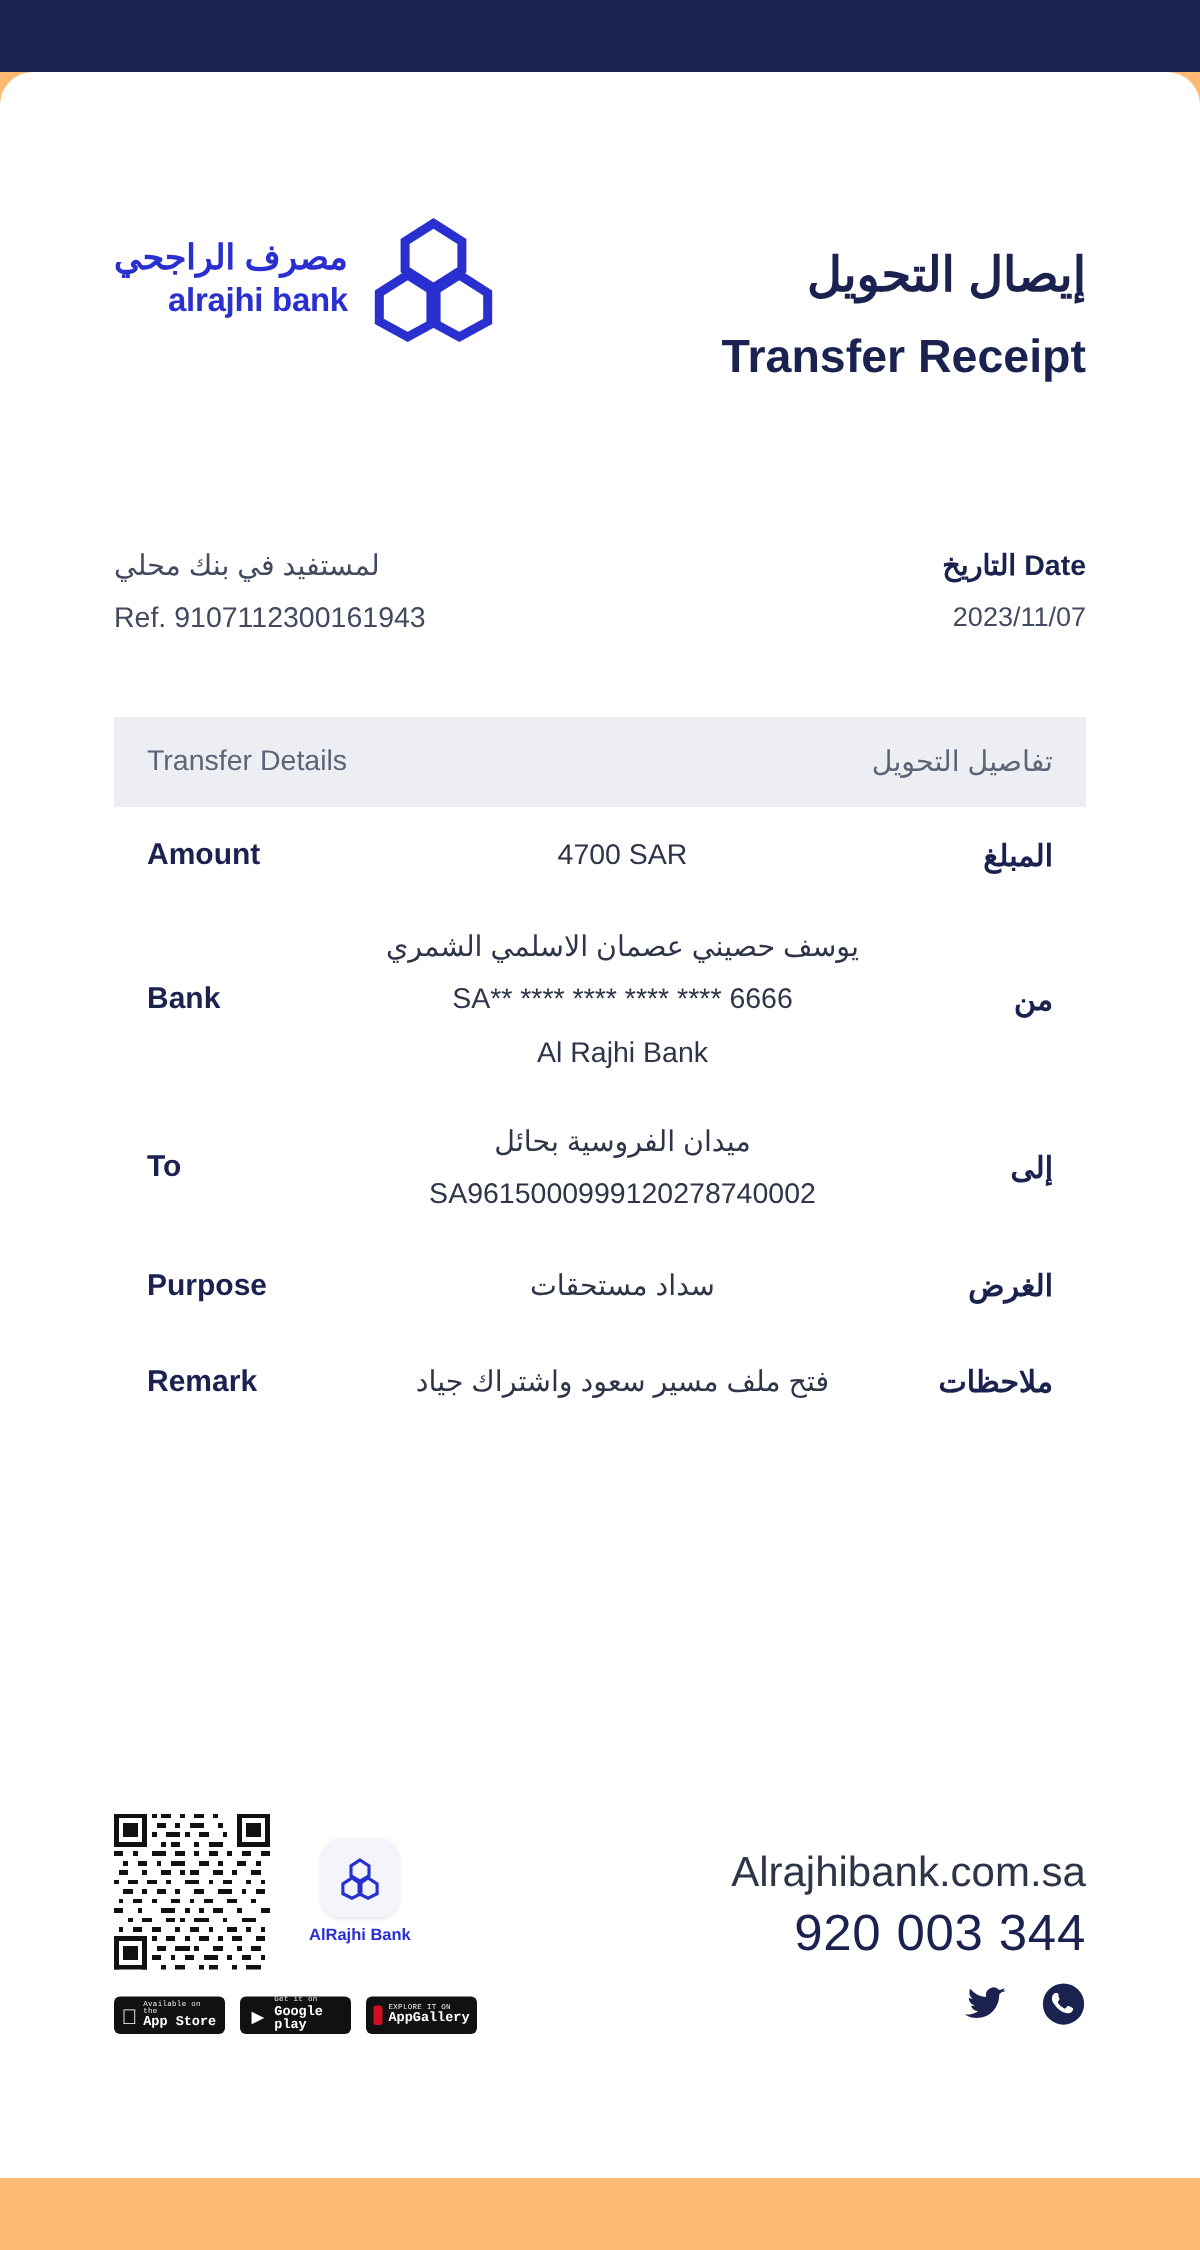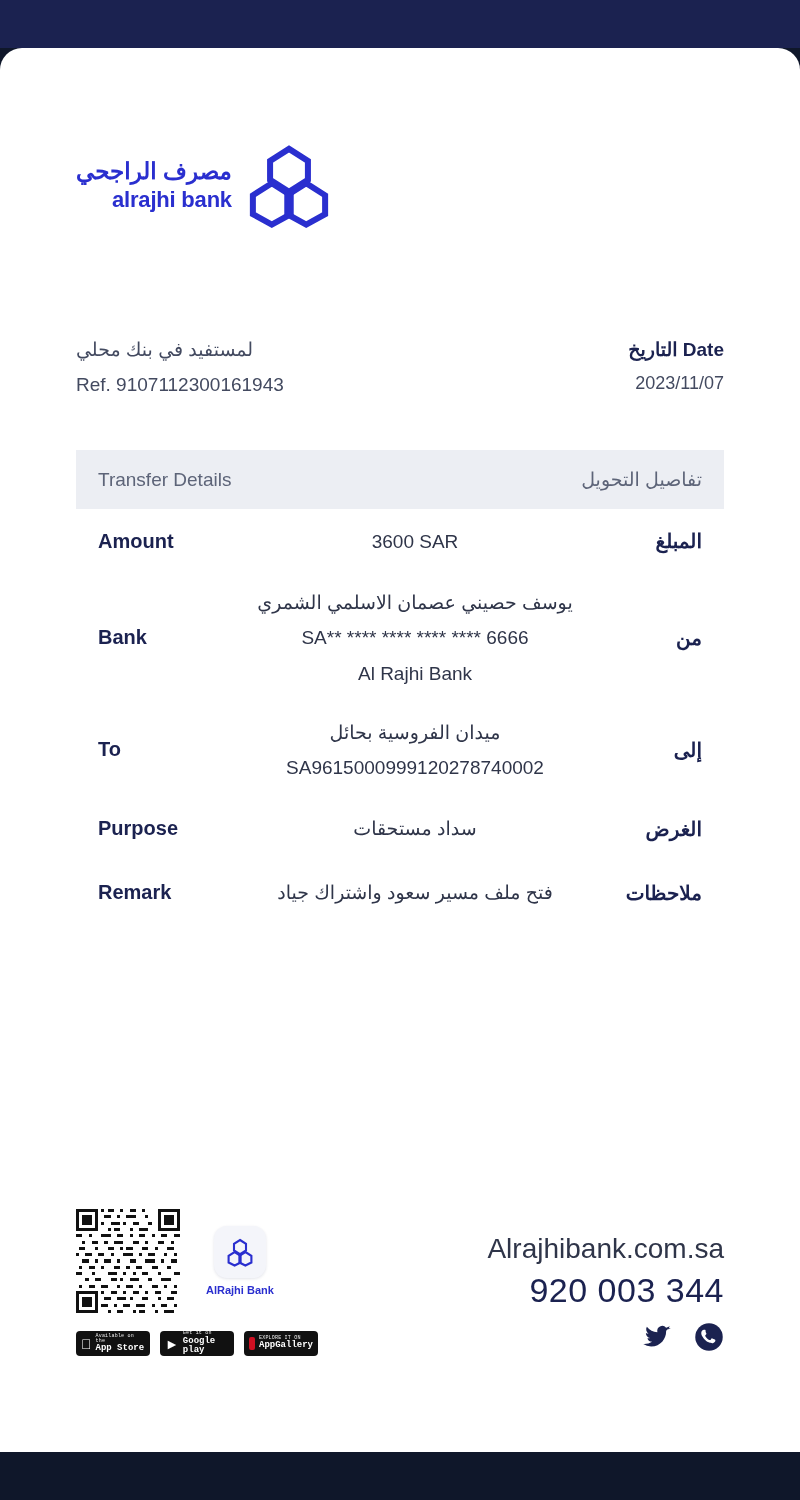--- a/index.html
+++ b/index.html
@@ -11,21 +11,21 @@
     width: 800px;
     height: 1500px;
     background: #1b2250;
     font-family: "Liberation Sans", sans-serif;
     overflow: hidden;
   }
   .screen {
     position: relative;
     width: 800px;
     height: 1500px;
-    background: #0f172a;
+    background: #fdba74;
     box-sizing: border-box;
   }
   .status-bar {
     height: 48px;
     width: 100%;
     background: #1b2250;
   }
   .sheet {
     position: absolute;
     top: 48px;
@@ -294,20 +294,24 @@
         <span class="brand-mark">
           <svg viewBox="0 0 100 100" xmlns="http://www.w3.org/2000/svg">
             <g fill="none" stroke="#2a2fcf" stroke-width="7">
               <path d="M50 8 L72 22 L72 44 L50 58 L28 44 L28 22 Z"></path>
               <path d="M30 48 L52 62 L52 84 L30 96 L8 84 L8 62 Z"></path>
               <path d="M70 48 L92 62 L92 84 L70 96 L48 84 L48 62 Z"></path>
             </g>
           </svg>
         </span>
       </div>
+      <div class="title-block">
+        <div class="title-ar">إيصال التحويل</div>
+        <div class="title-en">Transfer Receipt</div>
+      </div>
     </div>
 
     <div class="meta">
       <div class="meta-left">
         <div class="ar">لمستفيد في بنك محلي</div>
         <div>Ref. 9107112300161943</div>
       </div>
       <div class="meta-right">
         <div class="label">
           <span>Date</span>
@@ -319,21 +323,21 @@
 
     <div class="details">
       <div class="details-head">
         <div class="en">Transfer Details</div>
         <div class="ar">تفاصيل التحويل</div>
       </div>
 
       <div class="row">
         <div class="en-label">Amount</div>
         <div class="value">
-          <div>3600 SAR</div>
+          <div>4700 SAR</div>
         </div>
         <div class="ar-label">المبلغ</div>
       </div>
 
       <div class="row">
         <div class="en-label">Bank</div>
         <div class="value">
           <div class="rtl">يوسف حصيني عصمان الاسلمي الشمري</div>
           <div>SA** **** **** **** **** 6666</div>
           <div>Al Rajhi Bank</div>

